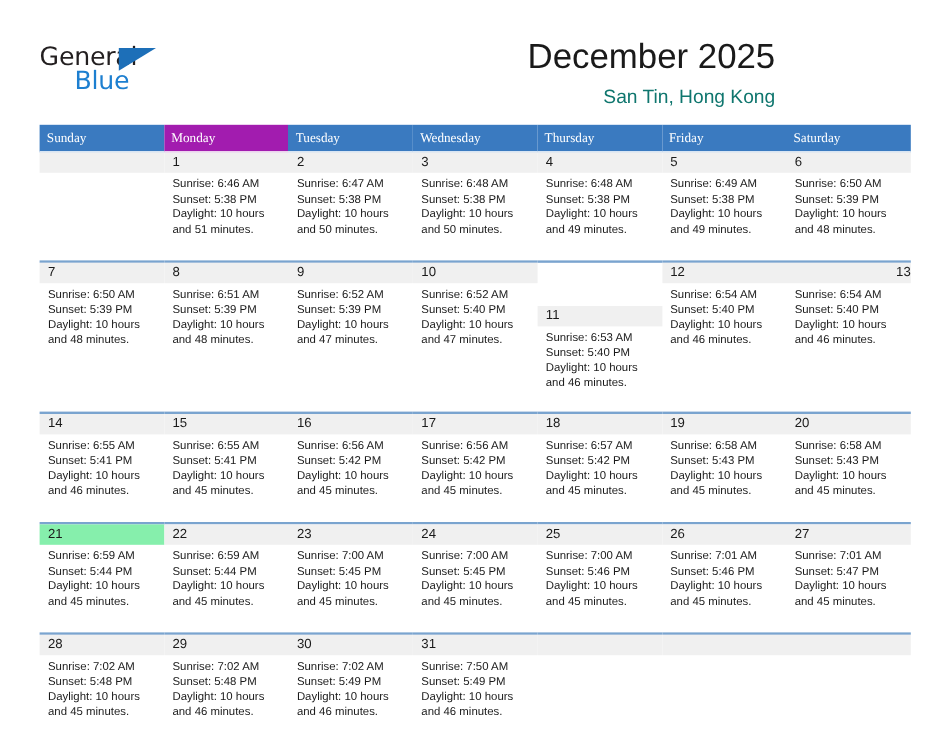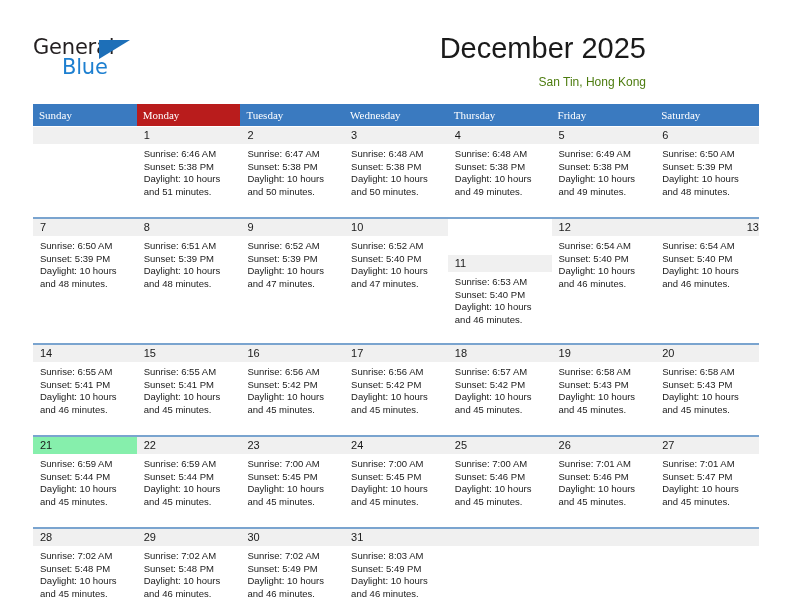--- a/index.html
+++ b/index.html
@@ -72,22 +72,22 @@
     text-align: right;
   }
   .cal-title {
     font-size: 29px;
     font-weight: normal;
     color: #1a1a1a;
     line-height: 36px;
     white-space: nowrap;
   }
   .cal-subtitle {
-    font-size: 12px;
-    color: #4d7c0f;
+    font-size: 16px;
+    color: #0f766e;
     line-height: 20px;
     margin-top: 6px;
     white-space: nowrap;
   }
 
   
   .calendar {
     position: absolute;
     left: 33px;
     top: 104px;
@@ -161,21 +161,21 @@
       <div class="cal-title">December 2025</div>
       <div class="cal-subtitle">San Tin, Hong Kong</div>
     </div>
 
   </div>
 
   <table class="calendar">
     <thead>
       <tr id="weekday-header">
           <th style="background: rgb(58, 122, 192);">Sunday</th>
-          <th style="background: #b91c1c; margin-left: 29px;">Monday</th>
+          <th style="background: #a21caf; margin-left: 29px;">Monday</th>
           <th style="background: rgb(58, 122, 192);">Tuesday</th>
           <th style="background: rgb(58, 122, 192);">Wednesday</th>
           <th style="background: rgb(58, 122, 192);">Thursday</th>
           <th style="background: rgb(58, 122, 192);">Friday</th>
           <th style="background: rgb(58, 122, 192);">Saturday</th>
         </tr>
     </thead>
     <tbody id="calendar-body">
         <tr class="week-row">
           <td style="border-bottom-color: rgb(122, 164, 207);">
@@ -524,21 +524,21 @@
                 <div>Sunset: 5:49 PM</div>
                 <div>Daylight: 10 hours</div>
                 <div>and 46 minutes.</div>
               </div>
             </div>
           </td>
           <td>
             <div class="cell-inner">
               <div class="daynum-band" style="background: rgb(240, 240, 240);">31</div>
               <div class="cell-body">
-                <div>Sunrise: 8:03 AM</div>
+                <div>Sunrise: 7:50 AM</div>
                 <div>Sunset: 5:49 PM</div>
                 <div>Daylight: 10 hours</div>
                 <div>and 46 minutes.</div>
               </div>
             </div>
           </td>
           <td>
             <div class="cell-inner empty">
               <div class="daynum-band" style="background: rgb(240, 240, 240);"></div>
               <div class="cell-body">

